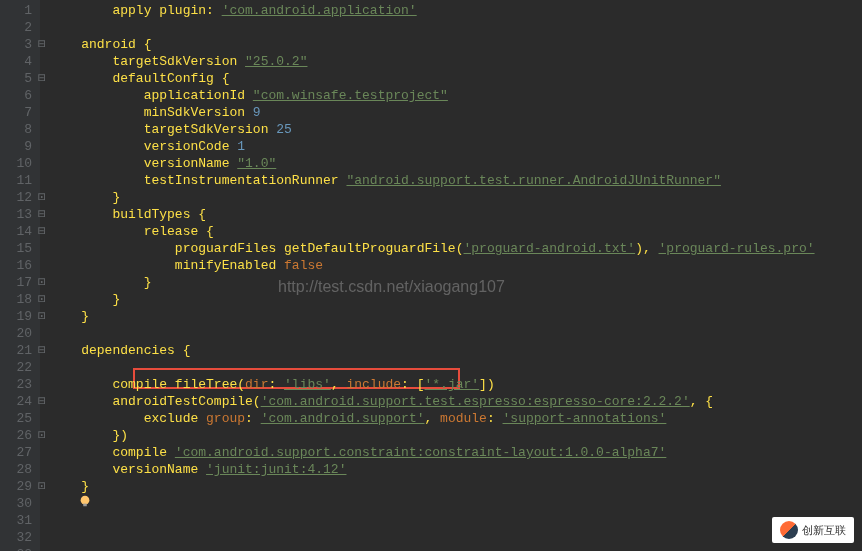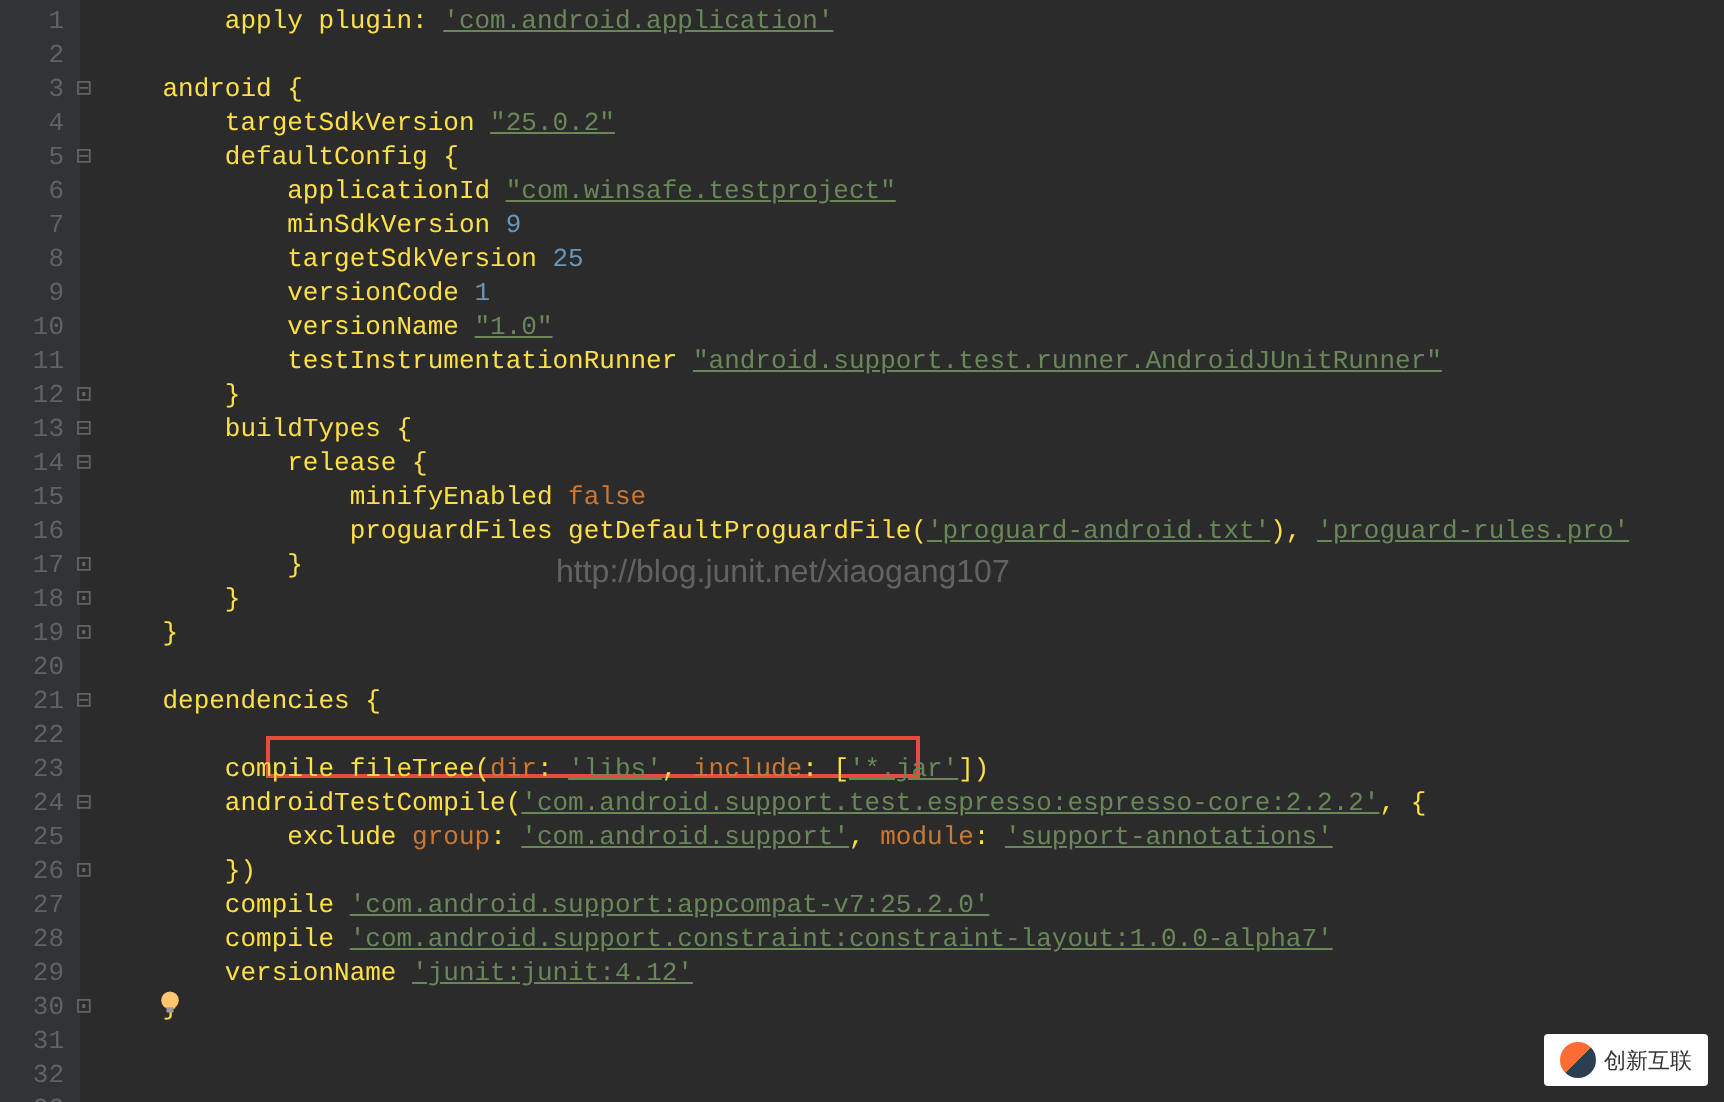--- a/index.html
+++ b/index.html
@@ -147,45 +147,44 @@
       <div class="code-line"><span class="fold-marker">⊟</span><span>        </span><span class="id">defaultConfig {</span></div>
       <div class="code-line"><span>            </span><span class="id">applicationId </span><span class="str">"com.winsafe.testproject"</span></div>
       <div class="code-line"><span>            </span><span class="id">minSdkVersion </span><span class="num">9</span></div>
       <div class="code-line"><span>            </span><span class="id">targetSdkVersion </span><span class="num">25</span></div>
       <div class="code-line"><span>            </span><span class="id">versionCode </span><span class="num">1</span></div>
       <div class="code-line"><span>            </span><span class="id">versionName </span><span class="str">"1.0"</span></div>
       <div class="code-line"><span>            </span><span class="id">testInstrumentationRunner </span><span class="str">"android.support.test.runner.AndroidJUnitRunner"</span></div>
       <div class="code-line"><span class="fold-marker">⊡</span><span>        </span><span class="id">}</span></div>
       <div class="code-line"><span class="fold-marker">⊟</span><span>        </span><span class="id">buildTypes {</span></div>
       <div class="code-line"><span class="fold-marker">⊟</span><span>            </span><span class="id">release {</span></div>
+      <div class="code-line"><span>                </span><span class="id">proguardFiles getDefaultProguardFile(</span><span class="str">'proguard-android.txt'</span><span class="id">), </span><span class="str">'proguard-rules.pro'</span></div>
       <div class="code-line"><span>                </span><span class="id">minifyEnabled </span><span class="kw">false</span></div>
-      <div class="code-line"><span>                </span><span class="id">proguardFiles getDefaultProguardFile(</span><span class="str">'proguard-android.txt'</span><span class="id">), </span><span class="str">'proguard-rules.pro'</span></div>
       <div class="code-line"><span class="fold-marker">⊡</span><span>            </span><span class="id">}</span></div>
       <div class="code-line"><span class="fold-marker">⊡</span><span>        </span><span class="id">}</span></div>
       <div class="code-line"><span class="fold-marker">⊡</span><span>    </span><span class="id">}</span></div>
       <div class="code-line"><span></span></div>
       <div class="code-line"><span class="fold-marker">⊟</span><span>    </span><span class="id">dependencies {</span></div>
       <div class="code-line"><span></span></div>
       <div class="code-line"><span>        </span><span class="id">compile fileTree(</span><span class="kw">dir</span><span class="id">: </span><span class="str">'libs'</span><span class="id">, </span><span class="kw">include</span><span class="id">: [</span><span class="str">'*.jar'</span><span class="id">])</span></div>
       <div class="code-line"><span class="fold-marker">⊟</span><span>        </span><span class="id">androidTestCompile(</span><span class="str">'com.android.support.test.espresso:espresso-core:2.2.2'</span><span class="id">, {</span></div>
       <div class="code-line"><span>            </span><span class="id">exclude </span><span class="kw">group</span><span class="id">: </span><span class="str">'com.android.support'</span><span class="id">, </span><span class="kw">module</span><span class="id">: </span><span class="str">'support-annotations'</span></div>
       <div class="code-line"><span class="fold-marker">⊡</span><span>        </span><span class="id">})</span></div>
-      <div class="code-line"><span>        </span><span class="id">compile </span><span class="str">'com.android.support:appcompat-v7:25.2.0'</span></div>
       <div class="code-line"><span>        </span><span class="id">compile </span><span class="str">'com.android.support.constraint:constraint-layout:1.0.0-alpha7'</span></div>
       <div class="code-line"><span>        </span><span class="id">versionName </span><span class="str">'junit:junit:4.12'</span></div>
       <div class="code-line"><span class="fold-marker">⊡</span><span>    </span><span class="id">}</span></div>
       <div class="code-line"><span></span></div>
     </div>
 </div>
 
 <div class="bulb">
   <svg viewBox="0 0 16 16">
       <circle cx="8" cy="7" r="5" fill="#ffc66d"></circle>
       <rect x="6" y="11" width="4" height="3" fill="#999"></rect>
     </svg>
 </div>
 
-<div class="watermark">http://blog.junit.net/xiaogang107</div>
+<div class="watermark">http://test.csdn.net/xiaogang107</div>
 
 <div class="logo">
   <span class="logo-icon"></span>
   <span>创新互联</span>
 </div>
 
 </body></html>

